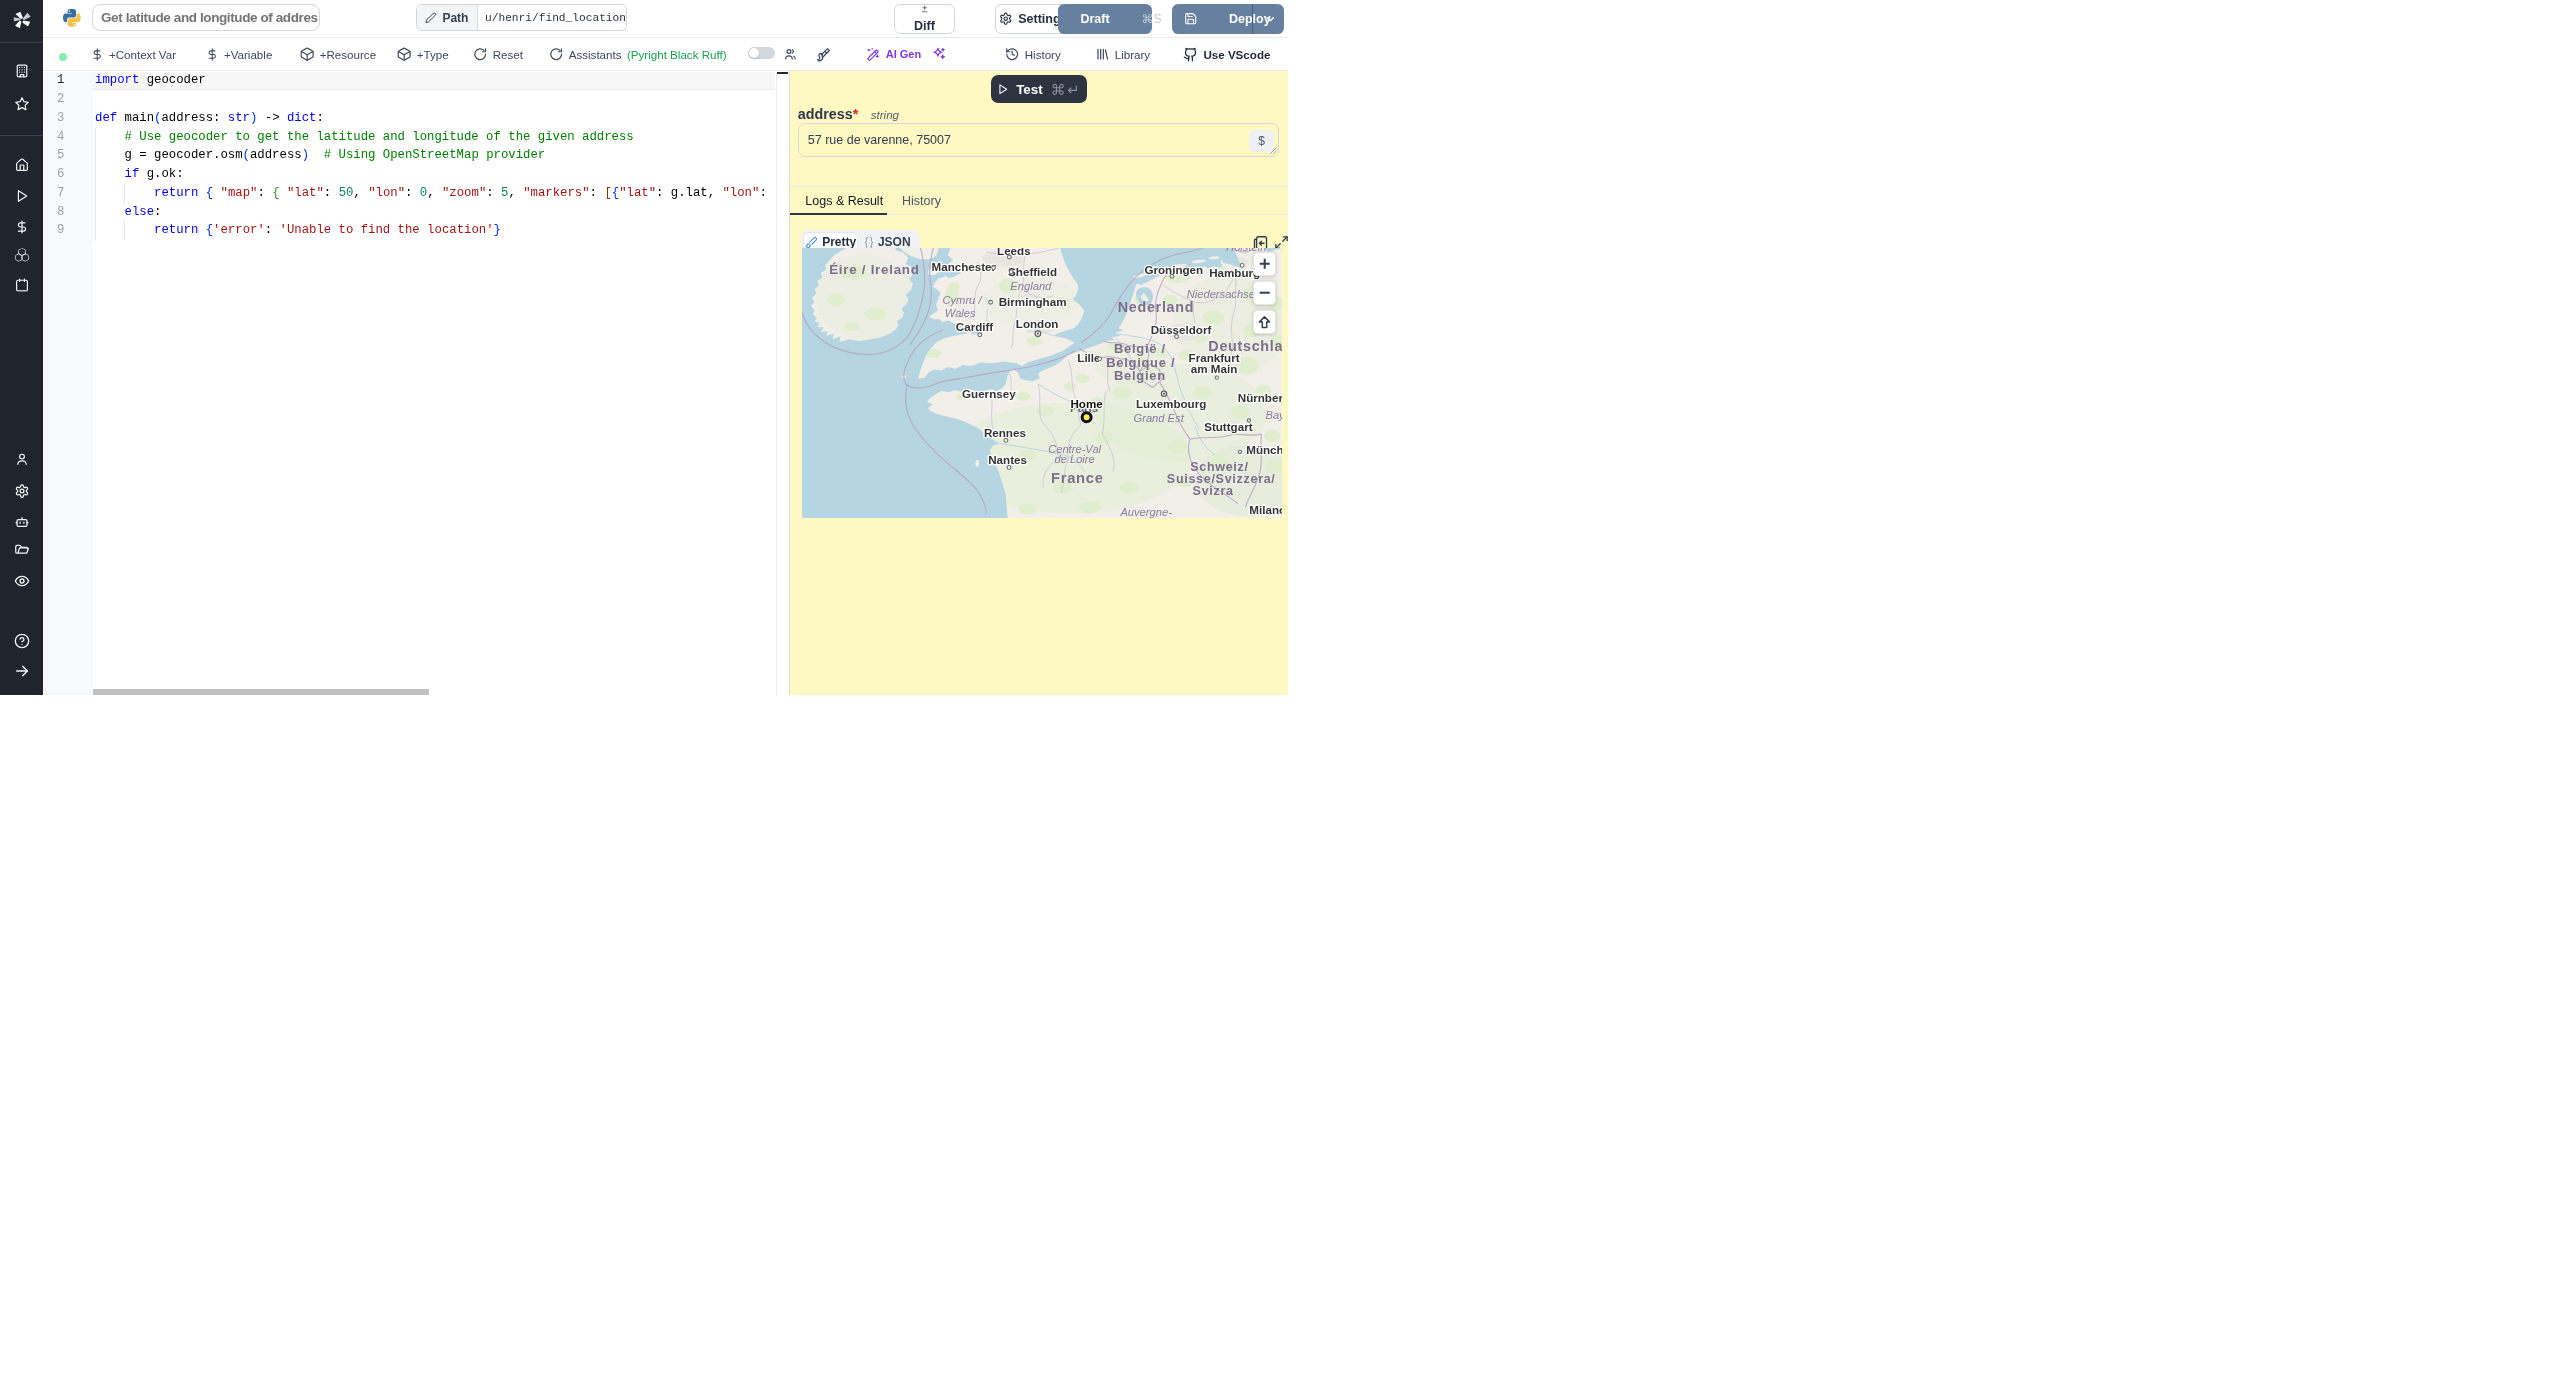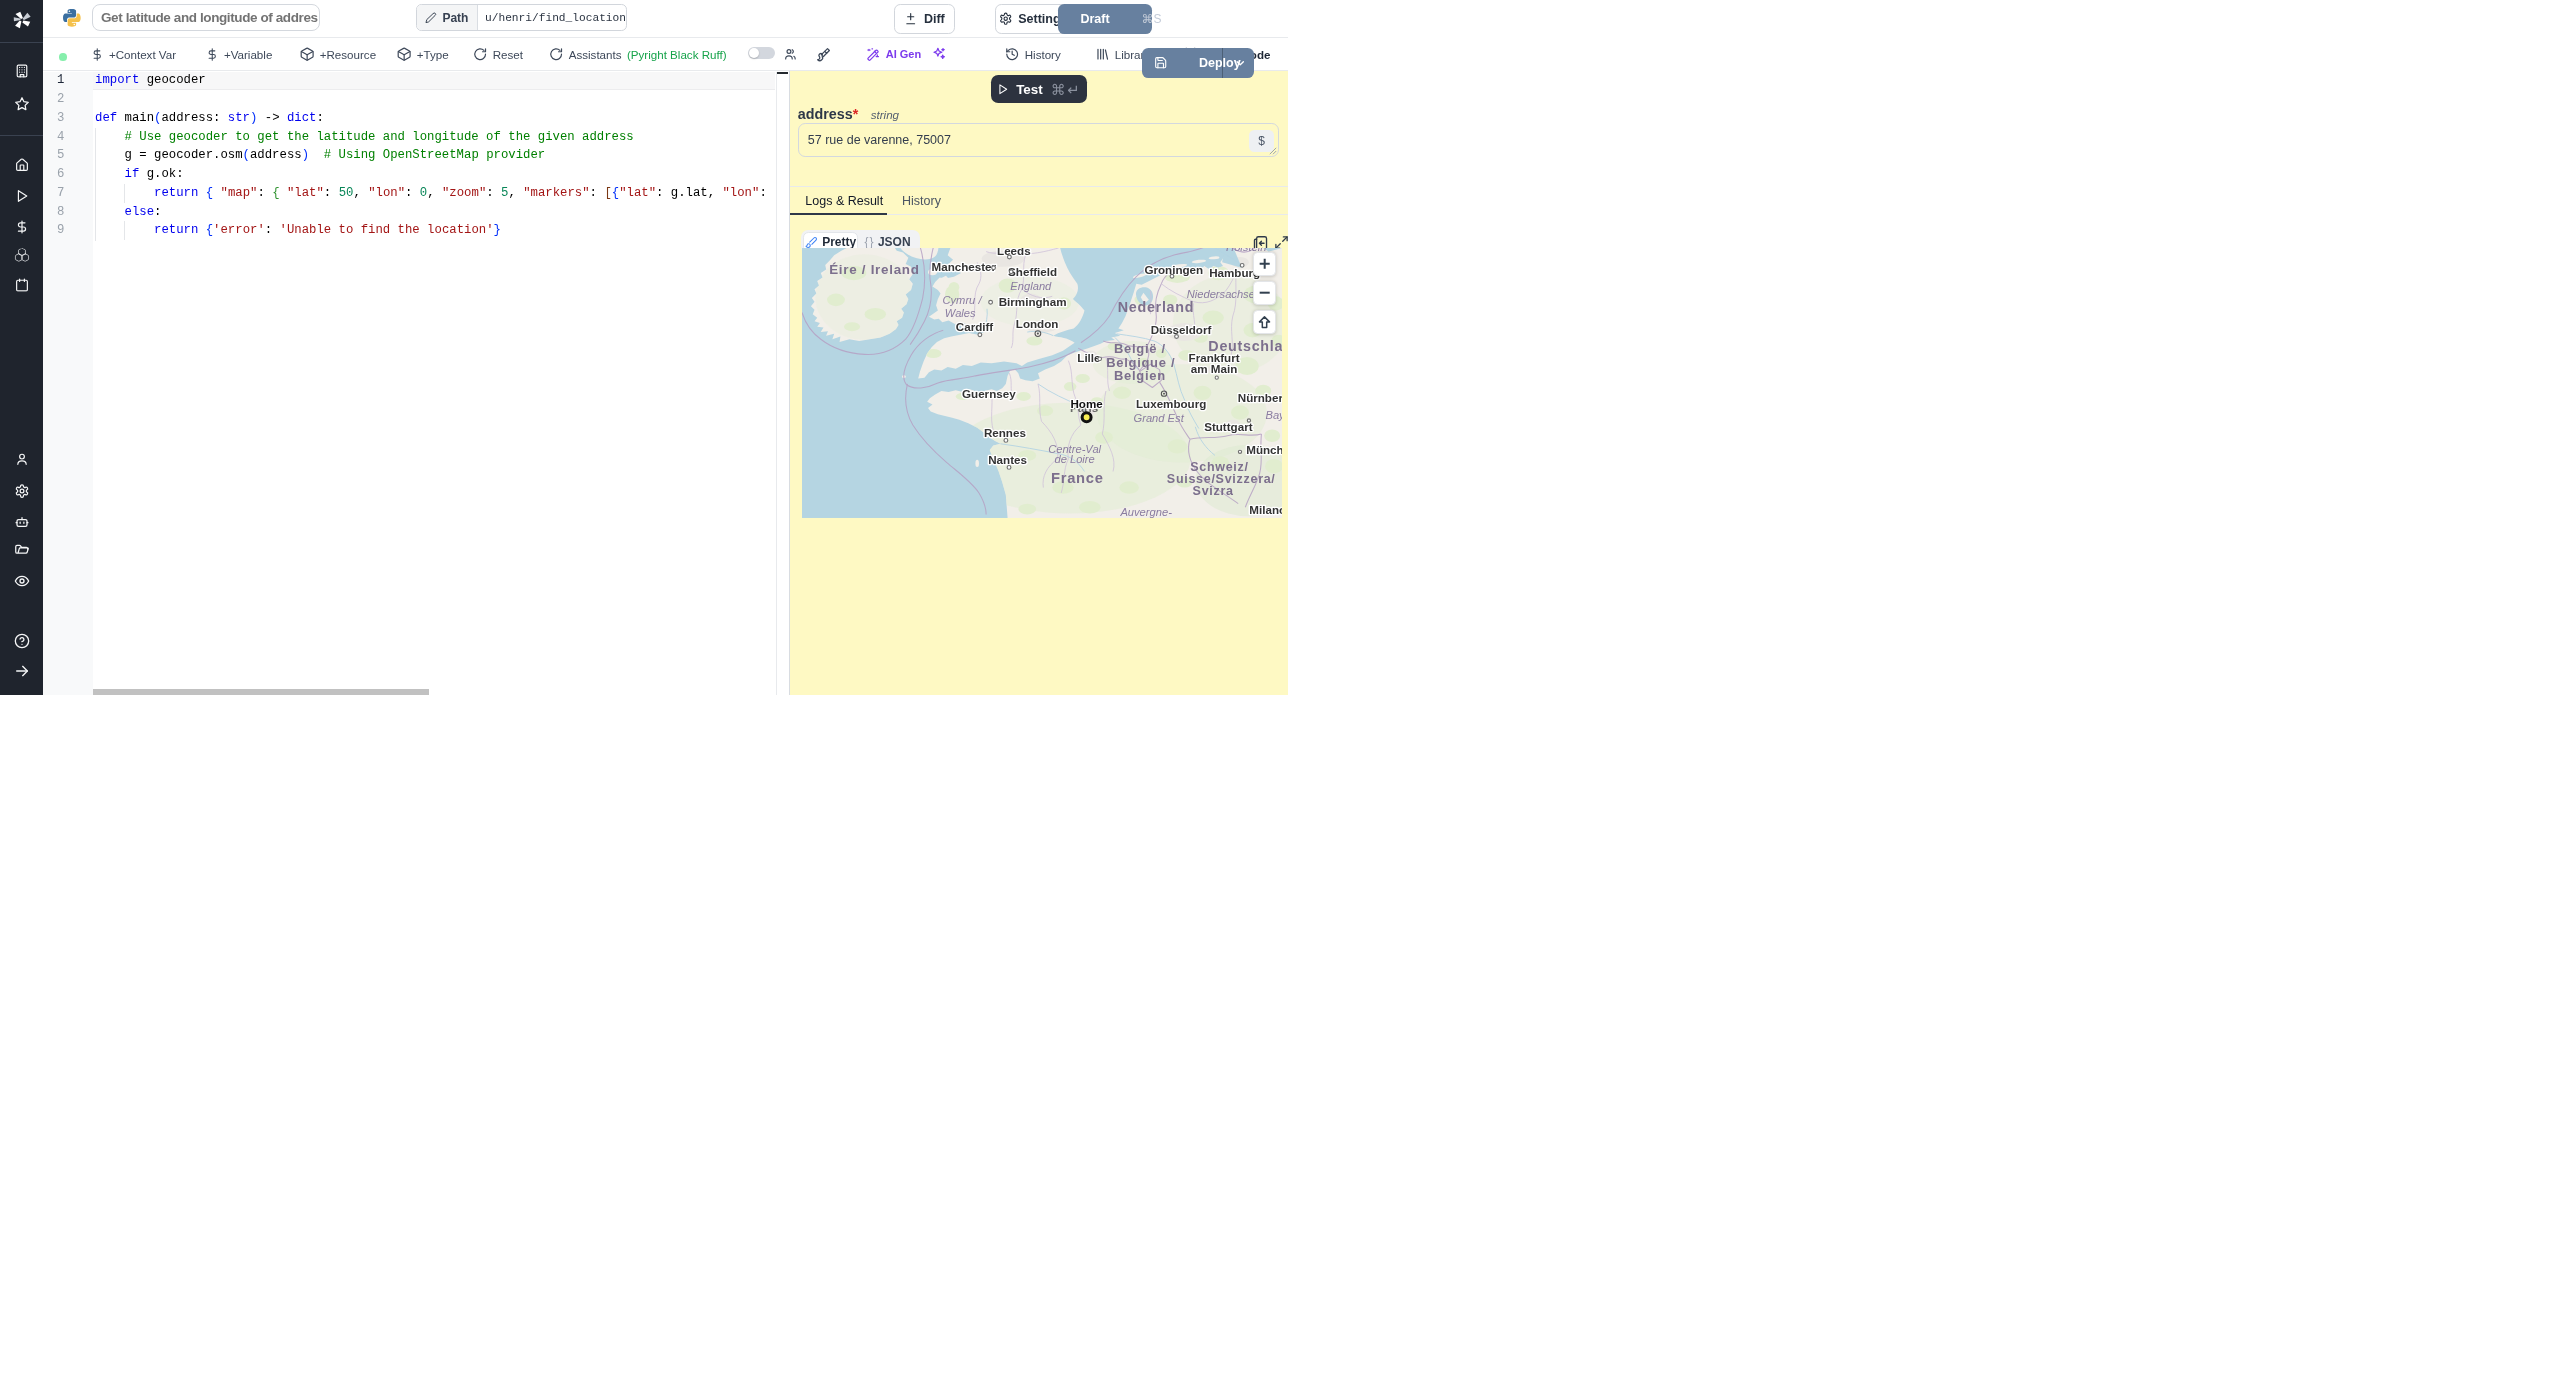--- a/index.html
+++ b/index.html
@@ -175,21 +175,21 @@
     <div id="title-input">Get latitude and longitude of addres</div>
     <div id="path-widget">
       <div class="seg1">
         <svg width="11.6" height="11.6" viewBox="0 0 24 24" fill="none" stroke="#374151" stroke-width="2" stroke-linecap="round" stroke-linejoin="round">
             <path d="M17 3a2.85 2.83 0 1 1 4 4L7.5 20.5 2 22l1.5-5.5Z"></path>
           </svg>
         <span>Path</span>
       </div>
       <div class="seg2">u/henri/find_location</div>
     </div>
-    <div class="btn light" style="left:851px; width:61px;">
+    <div class="btn light" style="left:851px; width:61px;flex-direction:column;">
       <svg width="13.4" height="13.4" viewBox="0 0 24 24" fill="none" stroke="#26303e" stroke-width="2" stroke-linecap="round">
           <path d="M12 3v11"></path>
           <path d="M6.5 8.5h11"></path>
           <path d="M5 21h14"></path>
         </svg>
       <span>Diff</span>
     </div>
     <div class="btn light" style="left:952px; width:76px;">
       <svg width="13.4" height="13.4" viewBox="0 0 24 24" fill="none" stroke="#26303e" stroke-width="2" stroke-linecap="round" stroke-linejoin="round">
           <path d="M12.22 2h-.44a2 2 0 0 0-2 2v.18a2 2 0 0 1-1 1.73l-.43.25a2 2 0 0 1-2 0l-.15-.08a2 2 0 0 0-2.73.73l-.22.38a2 2 0 0 0 .73 2.73l.15.1a2 2 0 0 1 1 1.72v.51a2 2 0 0 1-1 1.74l-.15.09a2 2 0 0 0-.73 2.73l.22.38a2 2 0 0 0 2.73.73l.15-.08a2 2 0 0 1 2 0l.43.25a2 2 0 0 1 1 1.73V20a2 2 0 0 0 2 2h.44a2 2 0 0 0 2-2v-.18a2 2 0 0 1 1-1.73l.43-.25a2 2 0 0 1 2 0l.15.08a2 2 0 0 0 2.73-.73l.22-.39a2 2 0 0 0-.73-2.73l-.15-.08a2 2 0 0 1-1-1.74v-.5a2 2 0 0 1 1-1.74l.15-.09a2 2 0 0 0 .73-2.73l-.22-.38a2 2 0 0 0-2.73-.73l-.15.08a2 2 0 0 1-2 0l-.43-.25a2 2 0 0 1-1-1.73V4a2 2 0 0 0-2-2z"></path>
@@ -199,21 +199,21 @@
     </div>
     <div class="btn dark" style="left:1015px; width:94px;">
       <svg width="13.4" height="13.4" viewBox="0 0 24 24" fill="none" stroke="#fff" stroke-width="2" stroke-linecap="round" stroke-linejoin="round">
           <path d="M15.2 3a2 2 0 0 1 1.4.6l3.8 3.8a2 2 0 0 1 .6 1.4V19a2 2 0 0 1-2 2H5a2 2 0 0 1-2-2V5a2 2 0 0 1 2-2z"></path>
           <path d="M17 21v-7a1 1 0 0 0-1-1H8a1 1 0 0 0-1 1v7"></path>
           <path d="M7 3v4a1 1 0 0 0 1 1h7"></path>
         </svg>
       <span>Draft</span>
         <span style="color:#c3cbd8; font-weight:normal; font-size:12px;">⌘S</span>
     </div>
-    <div class="btn dark" style="left:1099px; width:112px; justify-content:flex-start; padding-left:11.6px;margin-top:44px;">
+    <div class="btn dark" style="left:1129px; width:112px; justify-content:flex-start; padding-left:11.6px;">
       <svg width="13.4" height="13.4" viewBox="0 0 24 24" fill="none" stroke="#fff" stroke-width="2" stroke-linecap="round" stroke-linejoin="round">
           <path d="M15.2 3a2 2 0 0 1 1.4.6l3.8 3.8a2 2 0 0 1 .6 1.4V19a2 2 0 0 1-2 2H5a2 2 0 0 1-2-2V5a2 2 0 0 1 2-2z"></path>
           <path d="M17 21v-7a1 1 0 0 0-1-1H8a1 1 0 0 0-1 1v7"></path>
           <path d="M7 3v4a1 1 0 0 0 1 1h7"></path>
         </svg>
       <span>Deploy</span>
       <div style="position:absolute; left:80px; top:0; bottom:0; width:0.9px; background:#4c6076;"></div>
       <svg style="position:absolute; right:7.2px; top:9px;" width="12.5" height="12.5" viewBox="0 0 24 24" fill="none" stroke="#fff" stroke-width="2.6" stroke-linecap="round" stroke-linejoin="round">
           <polyline points="6 9 12 15 18 9"></polyline>
         </svg>

